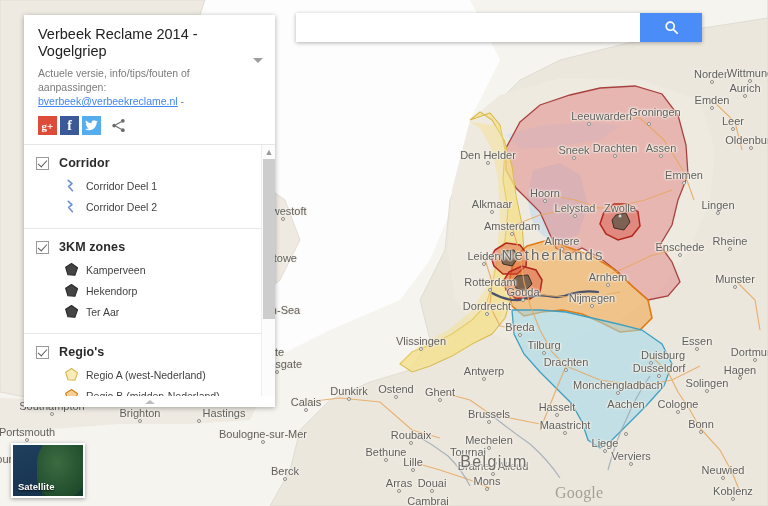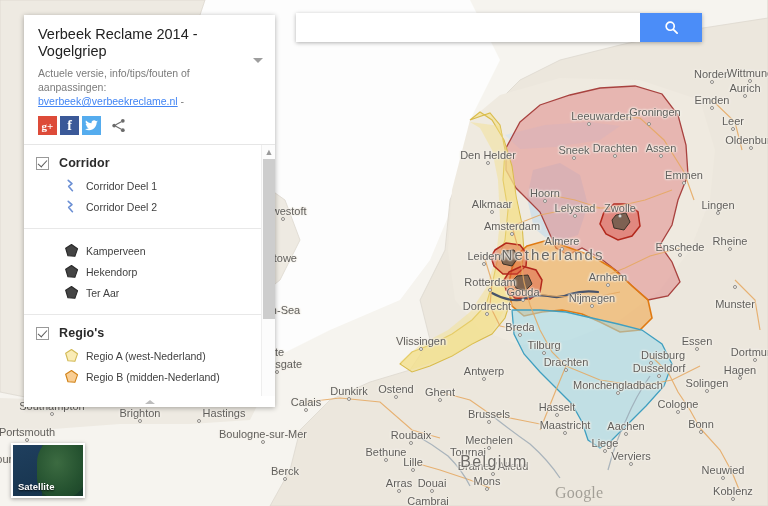--- a/index.html
+++ b/index.html
@@ -398,23 +398,23 @@
         <div class="map-label city" style="left: 651px; top: 355px; transform: translate(-50%, -50%); padding-left: 24px;">Duisburg</div>
         <div class="city-dot" style="left: 649px; top: 361px;"></div>
         <div class="map-label city" style="left: 697px; top: 341px; transform: translate(-50%, -50%);">Essen</div>
         <div class="city-dot" style="left: 695px; top: 347px;"></div>
         <div class="map-label city" style="left: 659px; top: 368px; transform: translate(-50%, -50%);">Dusseldorf</div>
         <div class="city-dot" style="left: 657px; top: 374px;"></div>
         <div class="map-label city" style="left: 678px; top: 404px; transform: translate(-50%, -50%);">Cologne</div>
         <div class="city-dot" style="left: 676px; top: 410px;"></div>
         <div class="map-label city" style="left: 701px; top: 424px; transform: translate(-50%, -50%);">Bonn</div>
         <div class="city-dot" style="left: 699px; top: 430px;"></div>
-        <div class="map-label city" style="left: 735px; top: 279px; transform: translate(-50%, -50%); margin-top: 25px;">Munster</div>
+        <div class="map-label city" style="left: 735px; top: 279px; transform: translate(-50%, -50%);">Munster</div>
         <div class="city-dot" style="left: 733px; top: 285px;"></div>
-        <div class="map-label city" style="left: 626px; top: 426px; transform: translate(-50%, -50%);">Aachen</div>
+        <div class="map-label city" style="left: 626px; top: 404px; transform: translate(-50%, -50%);">Aachen</div>
         <div class="city-dot" style="left: 624px; top: 432px;"></div>
         <div class="map-label city" style="left: 413px; top: 462px; transform: translate(-50%, -50%);">Lille</div>
         <div class="city-dot" style="left: 411px; top: 468px;"></div>
         <div class="map-label city" style="left: 306px; top: 402px; transform: translate(-50%, -50%);">Calais</div>
         <div class="city-dot" style="left: 304px; top: 408px;"></div>
         <div class="map-label city" style="left: 140px; top: 413px; transform: translate(-50%, -50%);">Brighton</div>
         <div class="city-dot" style="left: 138px; top: 419px;"></div>
         <div class="map-label city" style="left: 199px; top: 413px; transform: translate(-50%, -50%); margin-left: 25px;">Hastings</div>
         <div class="city-dot" style="left: 197px; top: 419px;"></div>
         <div class="map-label city" style="left: 283px; top: 211px; transform: translate(-50%, -50%);">Lowestoft</div>
@@ -561,20 +561,24 @@
             <div class="layer-item">
               <span class="layer-icon">
                 <svg width="15" height="15" viewBox="0 0 16 16">
                   <path d="M4.5 2.5 L8.5 6 L5 9 L9 13.5" fill="none" stroke="#6b8fd4" stroke-width="1.7" stroke-linecap="round" stroke-linejoin="round"></path>
                 </svg>
               </span>
               <span class="layer-label">Corridor Deel 2</span>
             </div>
           </div>
           <div class="layer-group">
+            <div class="group-head">
+              <div class="checkbox"></div>
+              <span class="group-title">3KM zones</span>
+            </div>
             <div class="layer-item">
               <span class="layer-icon">
                 <svg width="15" height="15" viewBox="0 0 16 16">
                   <path d="M8 1.6 L14.4 6.2 L11.6 14.2 L4.2 13.6 L1.8 5.6 Z" fill="#3a3a3a" fill-opacity="0.95" stroke="#2a2a2a" stroke-width="1.2" stroke-linejoin="round"></path>
                 </svg>
               </span>
               <span class="layer-label">Kamperveen</span>
             </div>
             <div class="layer-item">
               <span class="layer-icon">

